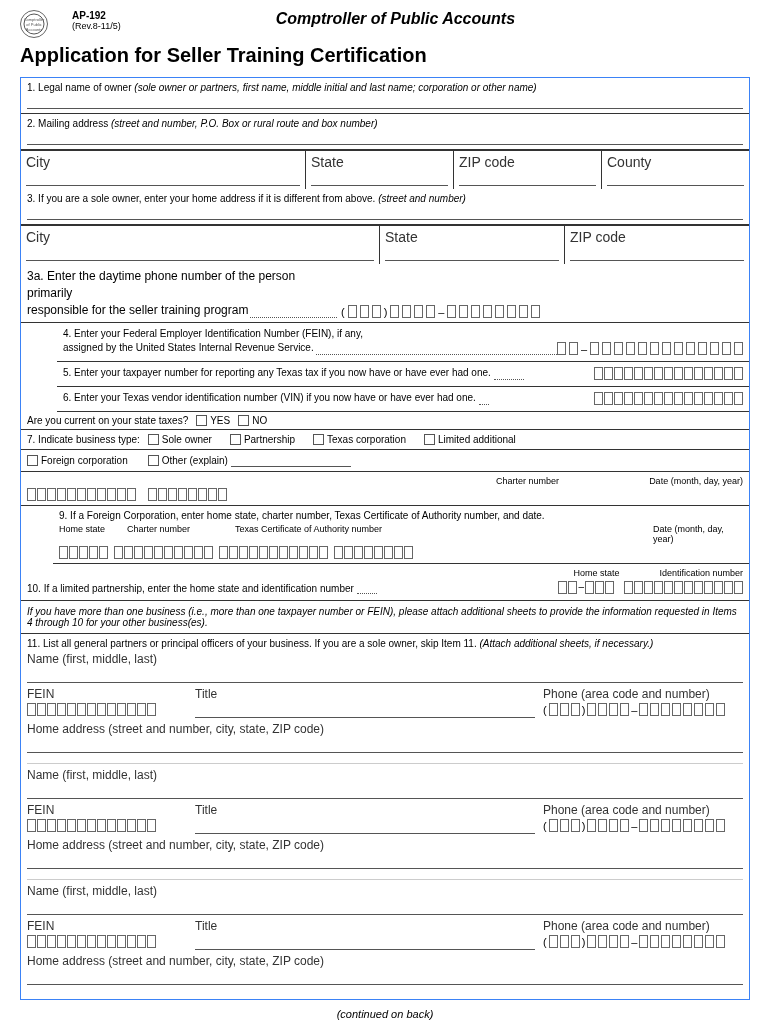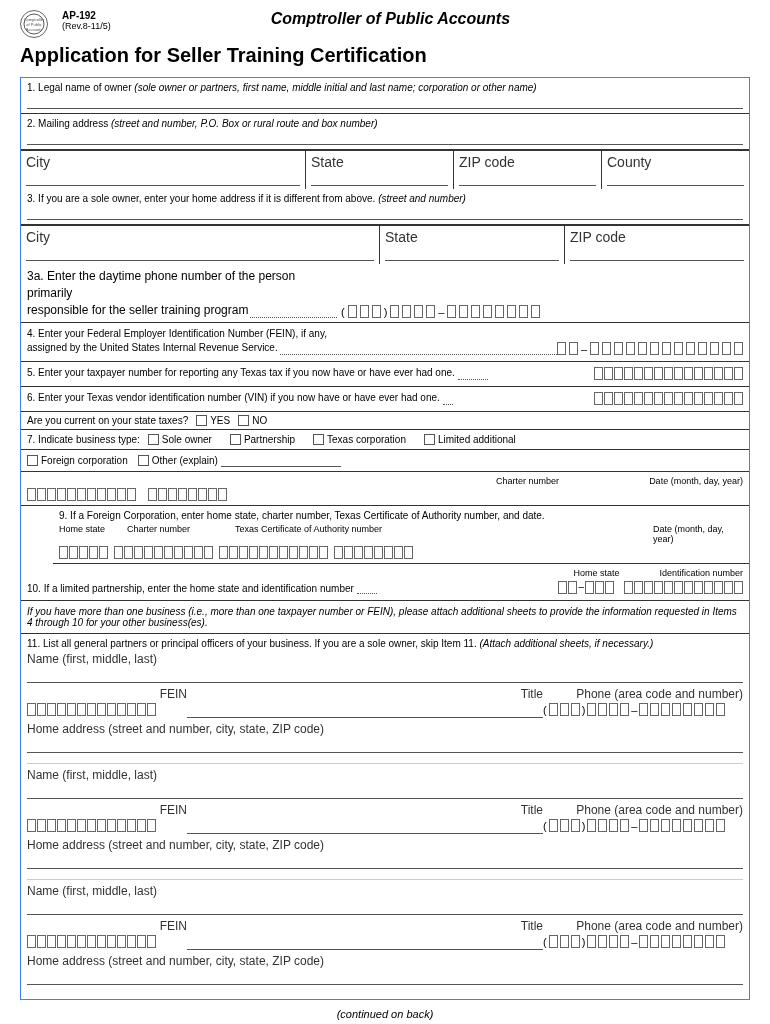--- a/index.html
+++ b/index.html
@@ -14,21 +14,21 @@
     }
     .header-top {
       display: flex;
       align-items: flex-start;
       justify-content: space-between;
       margin-bottom: 6px;
     }
     .header-logo-area {
       display: flex;
       align-items: flex-start;
-      gap: 14px;
+      gap: 24px;
     }
     .logo-circle {
       width: 28px;
       height: 28px;
       border-radius: 50%;
       border: 1px solid #666;
       display: flex;
       align-items: center;
       justify-content: center;
       font-size: 7px;
@@ -139,20 +139,21 @@
       line-height: 1.4;
       flex: none;
       width: 310px;
     }
     .section-row {
       display: flex;
       align-items: flex-end;
       gap: 0;
       padding: 4px 6px 6px 6px;
       border-bottom: 1px solid #333;
+      margin-left: 36px;
     }
     .section-row-text {
       font-size: 10px;
       line-height: 1.4;
       flex: 1;
     }
     .checkbox-item {
       display: inline-flex;
       align-items: center;
       gap: 3px;
@@ -179,21 +180,21 @@
       align-items: center;
       flex-wrap: wrap;
       gap: 8px;
       padding: 4px 6px;
       font-size: 10px;
       border-bottom: 1px solid #333;
     }
     .business-type-row2 {
       display: flex;
       align-items: center;
-      gap: 0;
+      gap: 10px;
       padding: 3px 6px 4px 6px;
       font-size: 10px;
       border-bottom: 1px solid #333;
     }
     .other-explain-line {
       border-bottom: 1px solid #555;
       display: inline-block;
       width: 120px;
       height: 14px;
       vertical-align: bottom;
@@ -256,23 +257,23 @@
       margin-bottom: 1px;
     }
     .name-input-line {
       border-bottom: 1px solid #555;
       height: 16px;
       width: 100%;
       margin-bottom: 4px;
     }
     .fein-title-phone-row {
       display: flex;
+      gap: 8px;
       align-items: flex-start;
       margin-bottom: 3px;
-      text-align: right;
     }
     .fein-col { flex: 0 0 160px; }
     .title-col { flex: 1; }
     .phone-col { flex: 0 0 200px; }
     .addr-input-line {
       border-bottom: 1px solid #555;
       height: 16px;
       width: 100%;
       margin-bottom: 6px;
     }

